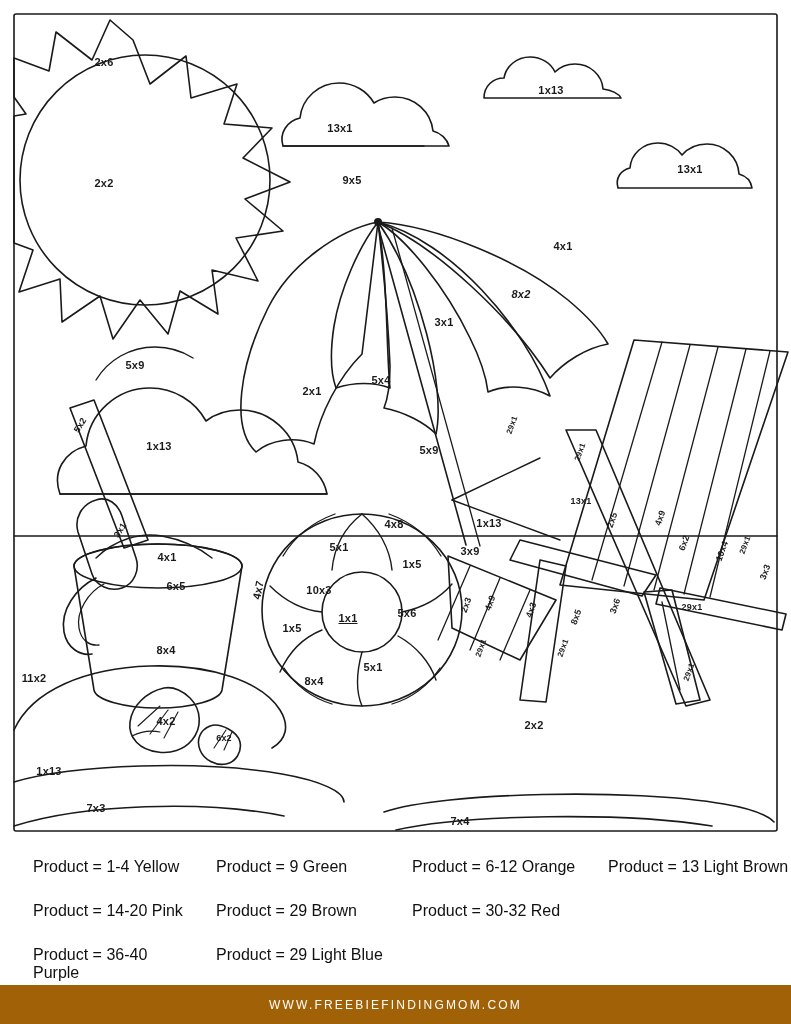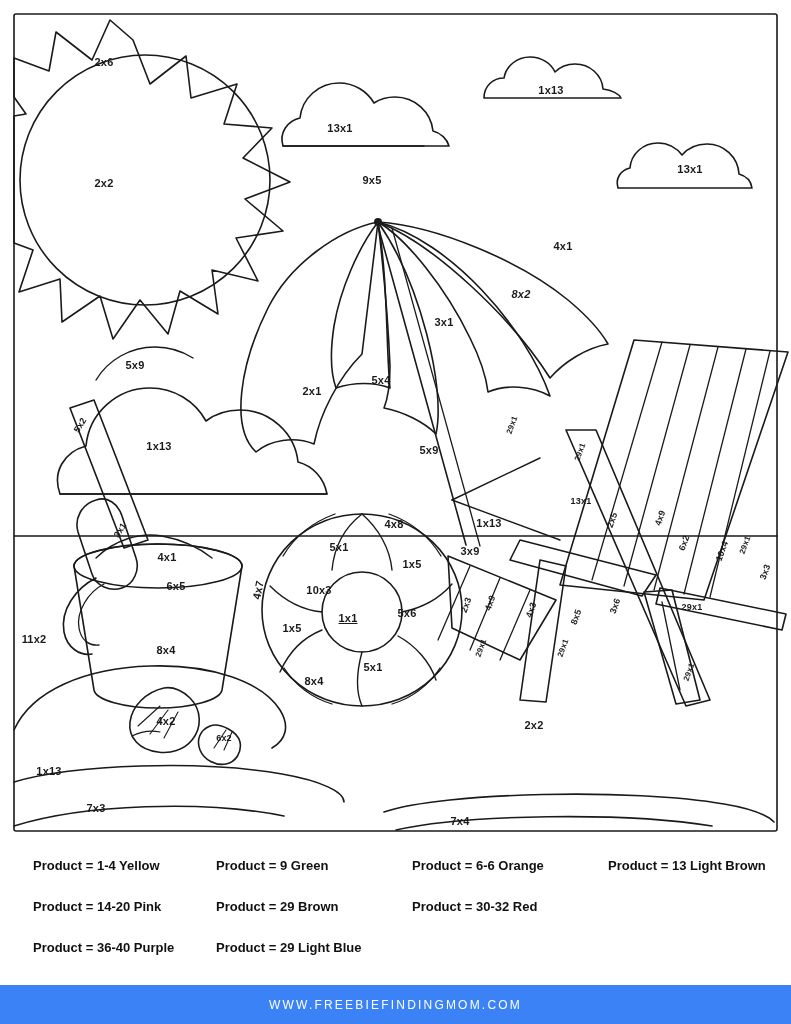--- a/index.html
+++ b/index.html
@@ -50,39 +50,39 @@
     left: 0;
     top: 845px;
     width: 791px;
     height: 140px;
   }
   .legend-row {
     display: flex;
     width: 100%;
   }
   .legend-cell {
-    font-size: 13px;
-    font-weight: bold;
+    font-size: 16px;
+    font-weight: normal;
     color: #111111;
     padding: 13px 0 13px 0;
     box-sizing: border-box;
   }
   .legend-cell.c1 { width: 196px; padding-left: 33px; }
   .legend-cell.c2 { width: 196px; padding-left: 20px; }
   .legend-cell.c3 { width: 198px; padding-left: 20px; }
   .legend-cell.c4 { width: 201px; padding-left: 18px; }
 
   
   #footer {
     position: absolute;
     left: 0;
     top: 985px;
     width: 791px;
     height: 39px;
-    background: #3b82f6;
+    background: #a16207;
     display: flex;
     align-items: center;
     justify-content: center;
   }
   #footer .url {
     color: #ffffff;
     font-size: 12px;
     letter-spacing: 2.2px;
     font-family: "Liberation Sans", sans-serif;
   }
@@ -229,35 +229,35 @@
 
       <path d="M14 845 H777" stroke="none"></path>
     </svg>
 
     <div id="label-layer">
         <div class="lbl" style="left: 104px; top: 62px;">2x6</div>
         <div class="lbl" style="left: 104px; top: 183px;">2x2</div>
         <div class="lbl" style="left: 340px; top: 128px;">13x1</div>
         <div class="lbl" style="left: 551px; top: 90px;">1x13</div>
         <div class="lbl" style="left: 690px; top: 169px;">13x1</div>
-        <div class="lbl" style="left: 372px; top: 180px;">9x5</div>
+        <div class="lbl" style="left: 352px; top: 180px;">9x5</div>
         <div class="lbl" style="left: 563px; top: 246px;">4x1</div>
         <div class="lbl" style="left: 521px; top: 294px; font-style: italic;">8x2</div>
         <div class="lbl" style="left: 444px; top: 322px;">3x1</div>
         <div class="lbl" style="left: 381px; top: 380px;">5x4</div>
         <div class="lbl" style="left: 312px; top: 391px;">2x1</div>
         <div class="lbl" style="left: 429px; top: 450px;">5x9</div>
         <div class="lbl" style="left: 135px; top: 365px;">5x9</div>
         <div class="lbl" style="left: 159px; top: 446px;">1x13</div>
         <div class="lbl sm" style="left: 80px; top: 425px; transform: translate(-50%, -50%) rotate(-58deg);">5x2</div>
         <div class="lbl sm" style="left: 120px; top: 530px; transform: translate(-50%, -50%) rotate(-58deg);">3x1</div>
         <div class="lbl" style="left: 167px; top: 557px;">4x1</div>
         <div class="lbl" style="left: 176px; top: 586px;">6x5</div>
         <div class="lbl" style="left: 166px; top: 650px;">8x4</div>
-        <div class="lbl" style="left: 34px; top: 639px; text-align: right;">11x2</div>
+        <div class="lbl" style="left: 34px; top: 678px; text-align: right;">11x2</div>
         <div class="lbl" style="left: 258px; top: 590px; transform: translate(-50%, -50%) rotate(-78deg);">4x7</div>
         <div class="lbl" style="left: 394px; top: 524px;">4x8</div>
         <div class="lbl" style="left: 339px; top: 547px;">5x1</div>
         <div class="lbl" style="left: 412px; top: 564px;">1x5</div>
         <div class="lbl" style="left: 319px; top: 590px;">10x3</div>
         <div class="lbl" style="left: 348px; top: 618px; text-decoration: underline;">1x1</div>
         <div class="lbl" style="left: 407px; top: 613px;">5x6</div>
         <div class="lbl" style="left: 292px; top: 628px;">1x5</div>
         <div class="lbl" style="left: 314px; top: 681px;">8x4</div>
         <div class="lbl" style="left: 373px; top: 667px;">5x1</div>
@@ -287,21 +287,21 @@
         <div class="lbl" style="left: 49px; top: 771px;">1x13</div>
         <div class="lbl" style="left: 96px; top: 808px;">7x3</div>
         <div class="lbl" style="left: 460px; top: 821px;">7x4</div>
       </div>
   </div>
 
   <div id="legend">
     <div class="legend-row">
       <div class="legend-cell c1">Product = 1-4 Yellow</div>
       <div class="legend-cell c2">Product = 9 Green</div>
-      <div class="legend-cell c3">Product = 6-6 Orange</div>
+      <div class="legend-cell c3">Product = 6-12 Orange</div>
       <div class="legend-cell c4">Product = 13 Light Brown</div>
     </div>
     <div class="legend-row">
       <div class="legend-cell c1">Product = 14-20 Pink</div>
       <div class="legend-cell c3">Product = 29 Brown</div>
       <div class="legend-cell c4">Product = 30-32 Red</div>
     </div>
     <div class="legend-row">
       <div class="legend-cell c1">Product = 36-40 Purple</div>
       <div class="legend-cell c2">Product = 29 Light Blue</div>

